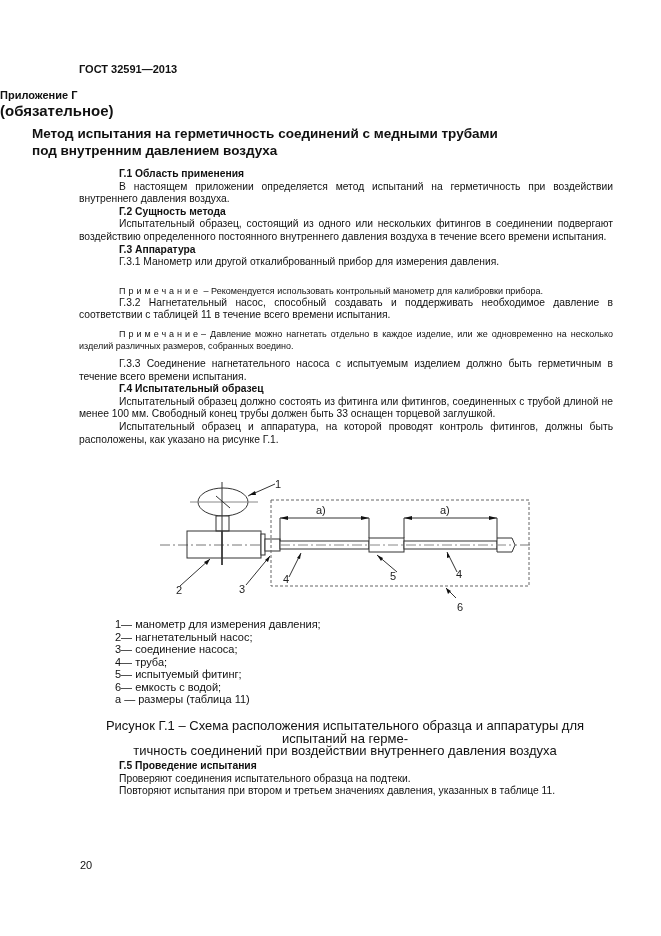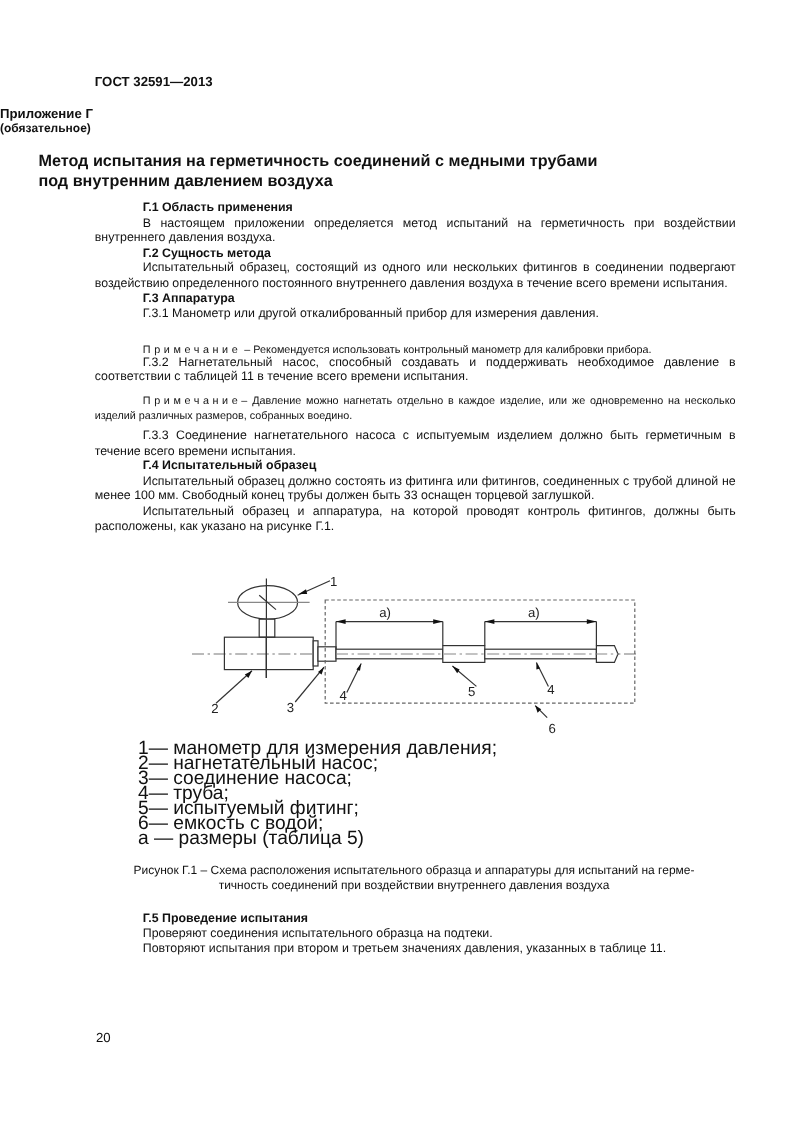--- a/index.html
+++ b/index.html
@@ -2,31 +2,31 @@
 <html><head>
 <meta charset="utf-8">
 <style>
   html, body { margin: 0; padding: 0; background: #ffffff; }
   body { width: 661px; height: 936px; position: relative; overflow: hidden;
          font-family: "Liberation Sans", sans-serif; color: #111; }
   .abs { position: absolute; }
   .hdr { left: 79px; top: 63px; font-size: 11px; font-weight: bold; }
   .center { left: 0; width: 661px; text-align: left; }
   .app-title { top: 89px; font-size: 11px; font-weight: bold; line-height: 13px; }
-  .app-sub { top: 102px; font-size: 10px; font-weight: bold; }
+  .app-sub { top: 102px; font-size: 15px; font-weight: bold; }
   .main-title { top: 125px; font-size: 13.5px; font-weight: bold; line-height: 17px; padding-left: 32px; }
   .body { left: 79px; width: 534px; font-size: 10.3px; line-height: 12.6px; text-align: justify; }
   .body p { margin: 0; }
   .ind { text-indent: 40px; }
   .h { font-weight: bold; text-indent: 40px; }
   .note { font-size: 9px; line-height: 12px; }
   .sp { letter-spacing: 3px; }
-  .legend { left: 115px; top: 618px; font-size: 16px; line-height: 12.5px; }
+  .legend { left: 115px; top: 618px; font-size: 11px; line-height: 12.5px; }
   .legend div { white-space: nowrap; }
-  .caption { left: 80px; width: 530px; top: 720px; font-size: 10px; line-height: 12.6px; text-align: center; }
+  .caption { left: 80px; width: 530px; top: 720px; font-size: 13px; line-height: 12.6px; text-align: center; }
   .pagenum { left: 80px; top: 859px; font-size: 11px; }
   svg text { font-family: "Liberation Sans", sans-serif; }
 </style>
 </head>
 <body>
 
 <div class="abs hdr">ГОСТ 32591—2013</div>
 
 <div class="abs center app-title">Приложение Г</div>
 <div class="abs center app-sub">(обязательное)</div>
@@ -117,21 +117,21 @@
   </g>
 </svg>
 
 <div class="abs legend">
   <div>1— манометр для измерения давления;</div>
   <div>2— нагнетательный насос;</div>
   <div>3— соединение насоса;</div>
   <div>4— труба;</div>
   <div>5— испытуемый фитинг;</div>
   <div>6— емкость с водой;</div>
-  <div>а — размеры (таблица 5)</div>
+  <div>а — размеры (таблица 11)</div>
 </div>
 
 <div class="abs caption">
   <div>Рисунок Г.1 – Схема расположения испытательного образца и аппаратуры для испытаний на герме-</div>
   <div>тичность соединений при воздействии внутреннего давления воздуха</div>
 </div>
 
 <div class="abs body" style="top:760px;">
   <p class="h">Г.5 Проведение испытания</p>
   <p class="ind">Проверяют соединения испытательного образца на подтеки.</p>

